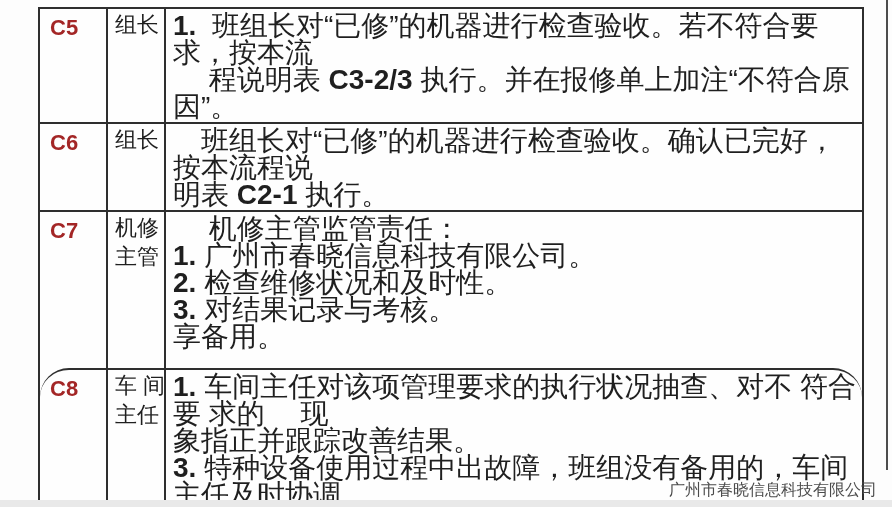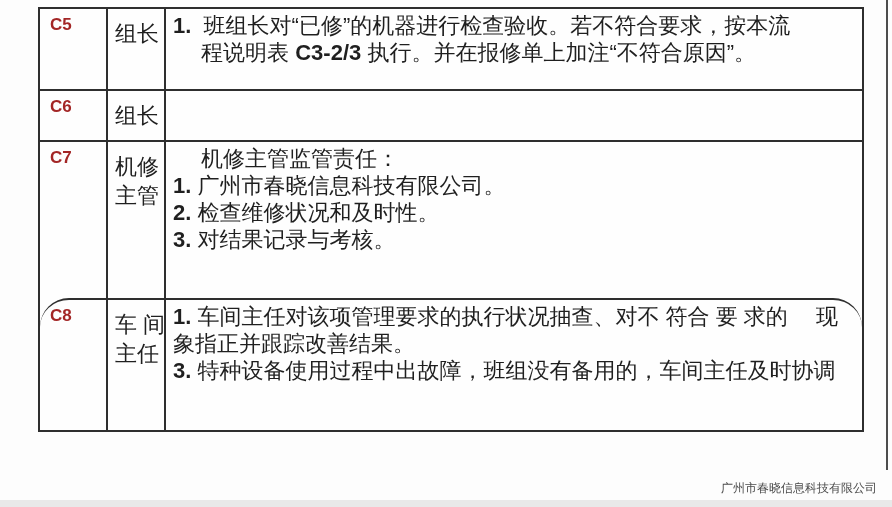--- a/index.html
+++ b/index.html
@@ -32,55 +32,55 @@
   .row:first-child { border-top: none; }
   .row:nth-child(1) { min-height: 80px; }
   .row:nth-child(2) { min-height: 51px; }
   .row:nth-child(3) { min-height: 158px; }
   .row:nth-child(4) { min-height: 132px; border-radius: 29px; }
 
   .cell { padding-top: 3px; }
   .cell.code {
     padding: 6px 0 0 10px;
     font-weight: bold;
-    font-size: 17px;
+    font-size: 22px;
     color: var(--code-red, #a32626);
   }
   .cell.role {
     border-left: 2px solid var(--border, #2e2e2e);
     border-right: 2px solid var(--border, #2e2e2e);
-    padding: 10px 2px 0 7px;
+    padding: 1px 2px 0 7px;
     font-size: 22px;
     line-height: 29px;
     white-space: pre;
   }
   .cell.content {
     padding: 3px 6px 2px 7px;
-    font-size: 22px;
+    font-size: 28px;
     line-height: 27px;
   }
   .content-line { white-space: pre-wrap; }
   .b { font-weight: bold; }
 
   
   .page-edge {
     position: absolute;
     left: 886px;
     top: 0;
     width: 2px;
     height: 470px;
     background: #4d4d4d;
   }
 
   
   .footer {
     position: absolute;
     top: 480px;
     right: 15px;
-    font-size: 12px;
+    font-size: 16px;
     color: var(--footer-text, #4b4b4b);
   }
 
   
   .bottom-bar {
     position: absolute;
     left: 0;
     bottom: 0;
     width: 892px;
     height: 7px;
@@ -96,30 +96,35 @@
         <div class="cell code">C5</div>
         <div class="cell role">组长</div>
         <div class="cell content">
           <div class="content-line"><span class="b">1.</span><span class="">  班组长对“已修”的机器进行检查验收。若不符合要求，按本流</span></div>
           <div class="content-line"><span class="">　 程说明表 </span><span class="b">C3-2/3</span><span class=""> 执行。并在报修单上加注“不符合原因”。</span></div>
         </div>
       </div>
       <div class="row">
         <div class="cell code">C6</div>
         <div class="cell role">组长</div>
+        <div class="cell content">
+          <div class="content-line"><span class="">　班组长对“已修”的机器进行检查验收。确认已完好，按本流程说</span></div>
+          <div class="content-line"><span class="">明表 </span><span class="b">C2-1</span><span class=""> 执行。</span></div>
+        </div>
       </div>
       <div class="row">
         <div class="cell code">C7</div>
         <div class="cell role">机修
 主管</div>
         <div class="cell content">
           <div class="content-line"><span class="">　 机修主管监管责任：</span></div>
           <div class="content-line"><span class="b">1.</span><span class=""> 广州市春晓信息科技有限公司。</span></div>
           <div class="content-line"><span class="b">2.</span><span class=""> 检查维修状况和及时性。</span></div>
           <div class="content-line"><span class="b">3.</span><span class=""> 对结果记录与考核。</span></div>
+          <div class="content-line"><span class="">享备用。</span></div>
         </div>
       </div>
       <div class="row">
         <div class="cell code">C8</div>
         <div class="cell role">车 间
 主任</div>
         <div class="cell content">
           <div class="content-line"><span class="b">1.</span><span class=""> 车间主任对该项管理要求的执行状况抽查、对不 符合 要 求的　 现</span></div>
           <div class="content-line"><span class="">象指正并跟踪改善结果。</span></div>
           <div class="content-line"><span class="b">3.</span><span class=""> 特种设备使用过程中出故障，班组没有备用的，车间主任及时协调</span></div>

